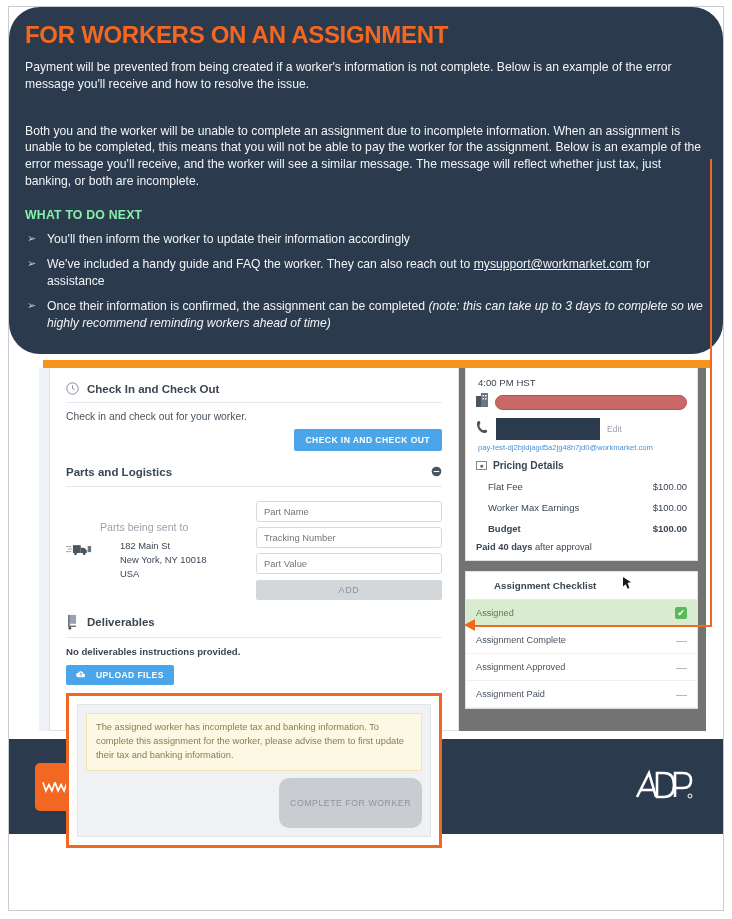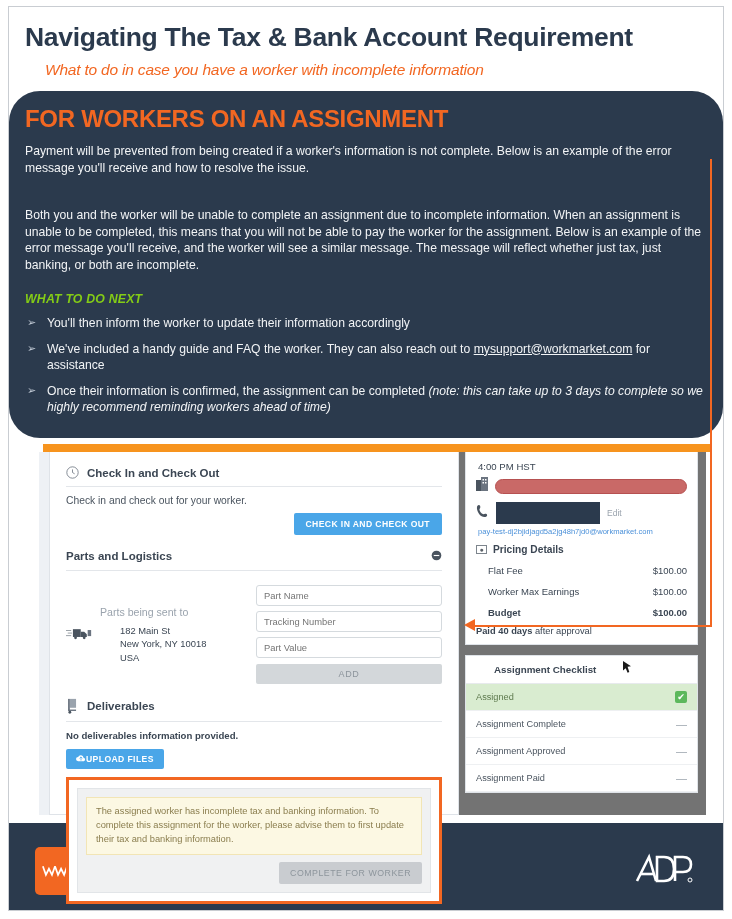--- a/index.html
+++ b/index.html
@@ -64,24 +64,23 @@
     font-size: 12.2px;
     line-height: 1.38;
     color: #f2f4f6;
     margin-bottom: 4px;
   }
   .gap { height: 26px; }
   .what-next {
     margin-top: 18px;
     font-size: 12.3px;
     font-weight: bold;
-    color: #84cc16;
+    color: #86efac;
     letter-spacing: 0.2px;
     margin-bottom: 9px;
-    font-style: italic;
   }
   .bullets { list-style: none; }
   .bullets li {
     position: relative;
     padding-left: 22px;
     font-size: 12.2px;
     line-height: 1.35;
     color: #f2f4f6;
     margin-bottom: 9px;
   }
@@ -205,21 +204,21 @@
     background: #d3d7da; color: #8d959c; border: none;
     font-size: 9px; letter-spacing: 0.6px;
     width: 100%; padding: 5px 0; border-radius: 2px; cursor: pointer;
     font-family: "Liberation Sans", sans-serif;
   }
   .deliv-note { font-size: 9.6px; font-weight: bold; color: #3b4653; margin: 8px 0 7px 0; }
   .btn-upload {
     background: #4aa6e8; color: #fff; border: none;
     font-size: 8.6px; font-weight: bold; letter-spacing: 0.4px;
     padding: 5px 10px; border-radius: 2px; cursor: pointer;
-    display: inline-flex; align-items: center; gap: 0;
+    display: inline-flex; align-items: center; gap: 10px;
     font-family: "Liberation Sans", sans-serif;
   }
   .hl-box {
     border: 3px solid #f26722;
     margin-top: 8px;
     padding: 8px;
     background: #ffffff;
   }
   .hl-inner {
     border: 1px solid #e2e5e8;
@@ -230,21 +229,21 @@
     background: #fcf8e3;
     border: 1px solid #f2e5b5;
     color: #8a7d4e;
     font-size: 9.3px;
     line-height: 1.5;
     padding: 7px 9px;
   }
   .btn-cfw {
     background: #c9ccd0; color: #8d959c; border: none;
     font-size: 8.8px; letter-spacing: 0.5px;
-    padding: 6px 11px; border-radius: 2px; cursor: pointer;
+    padding: 20px 11px; border-radius: 10px; cursor: pointer;
     font-family: "Liberation Sans", sans-serif;
   }
 
   
   .shot-right {
     flex: 1;
     background: #737373;
     padding: 0 8px 0 6px;
   }
   .panel {
@@ -328,24 +327,20 @@
   .wm-text .l2 { font-size: 11px; color: #ffffff; margin-top: 4px; }
   .wm-text .l2 .reg { font-size: 6.5px; vertical-align: super; }
   .adp-logo { margin-left: auto; }
 </style>
 </head>
 <body>
 
 <div class="page">
 <div class="page-inner">
 
-  <div class="title-block">
-    <div class="doc-title">Navigating The Tax &amp; Bank Account Requirement</div>
-    <div class="doc-subtitle">What to do in case you have a worker with incomplete information</div>
-  </div>
 
   <div class="navy">
     <div class="section-head">FOR WORKERS ON AN ASSIGNMENT</div>
     <p>Payment will be prevented from being created if a worker's information is not complete. Below is an example of the error message you'll receive and how to resolve the issue.</p>
     <div class="gap"></div>
     <p>Both you and the worker will be unable to complete an assignment due to incomplete information. When an assignment is unable to be completed, this means that you will not be able to pay the worker for the assignment. Below is an example of the error message you'll receive, and the worker will see a similar message. The message will reflect whether just tax, just banking, or both are incomplete.</p>
     <div class="what-next">WHAT TO DO NEXT</div>
     <ul class="bullets">
       <li>
         <span class="marker">➢</span>
@@ -428,21 +423,21 @@
             <span class="ic">
               <svg width="13" height="16" viewBox="0 0 14 18">
                 <rect x="4" y="1" width="7" height="10" fill="#9aa3ad"></rect>
                 <rect x="2" y="1" width="2" height="13" fill="#6b7480"></rect>
                 <rect x="2" y="13" width="9" height="1.6" fill="#6b7480"></rect>
                 <circle cx="4" cy="16" r="1.6" fill="#4a545f"></circle>
               </svg>
             </span>
             <span>Deliverables</span>
           </div>
-          <div class="deliv-note">No deliverables information provided.</div>
+          <div class="deliv-note">No deliverables instructions provided.</div>
           <button class="btn-upload">
             <span>
               <svg width="10" height="8" viewBox="0 0 14 11">
                     <path d="M11 10H3a3 3 0 010-6 4 4 0 017.6 1A2.6 2.6 0 0111 10z" fill="#fff"></path>
                     <path d="M7 9V4M5 6l2-2 2 2" stroke="#4aa6e8" stroke-width="1.1" fill="none"></path>
                   </svg>
             </span>
             <span>UPLOAD FILES</span>
           </button>
 

